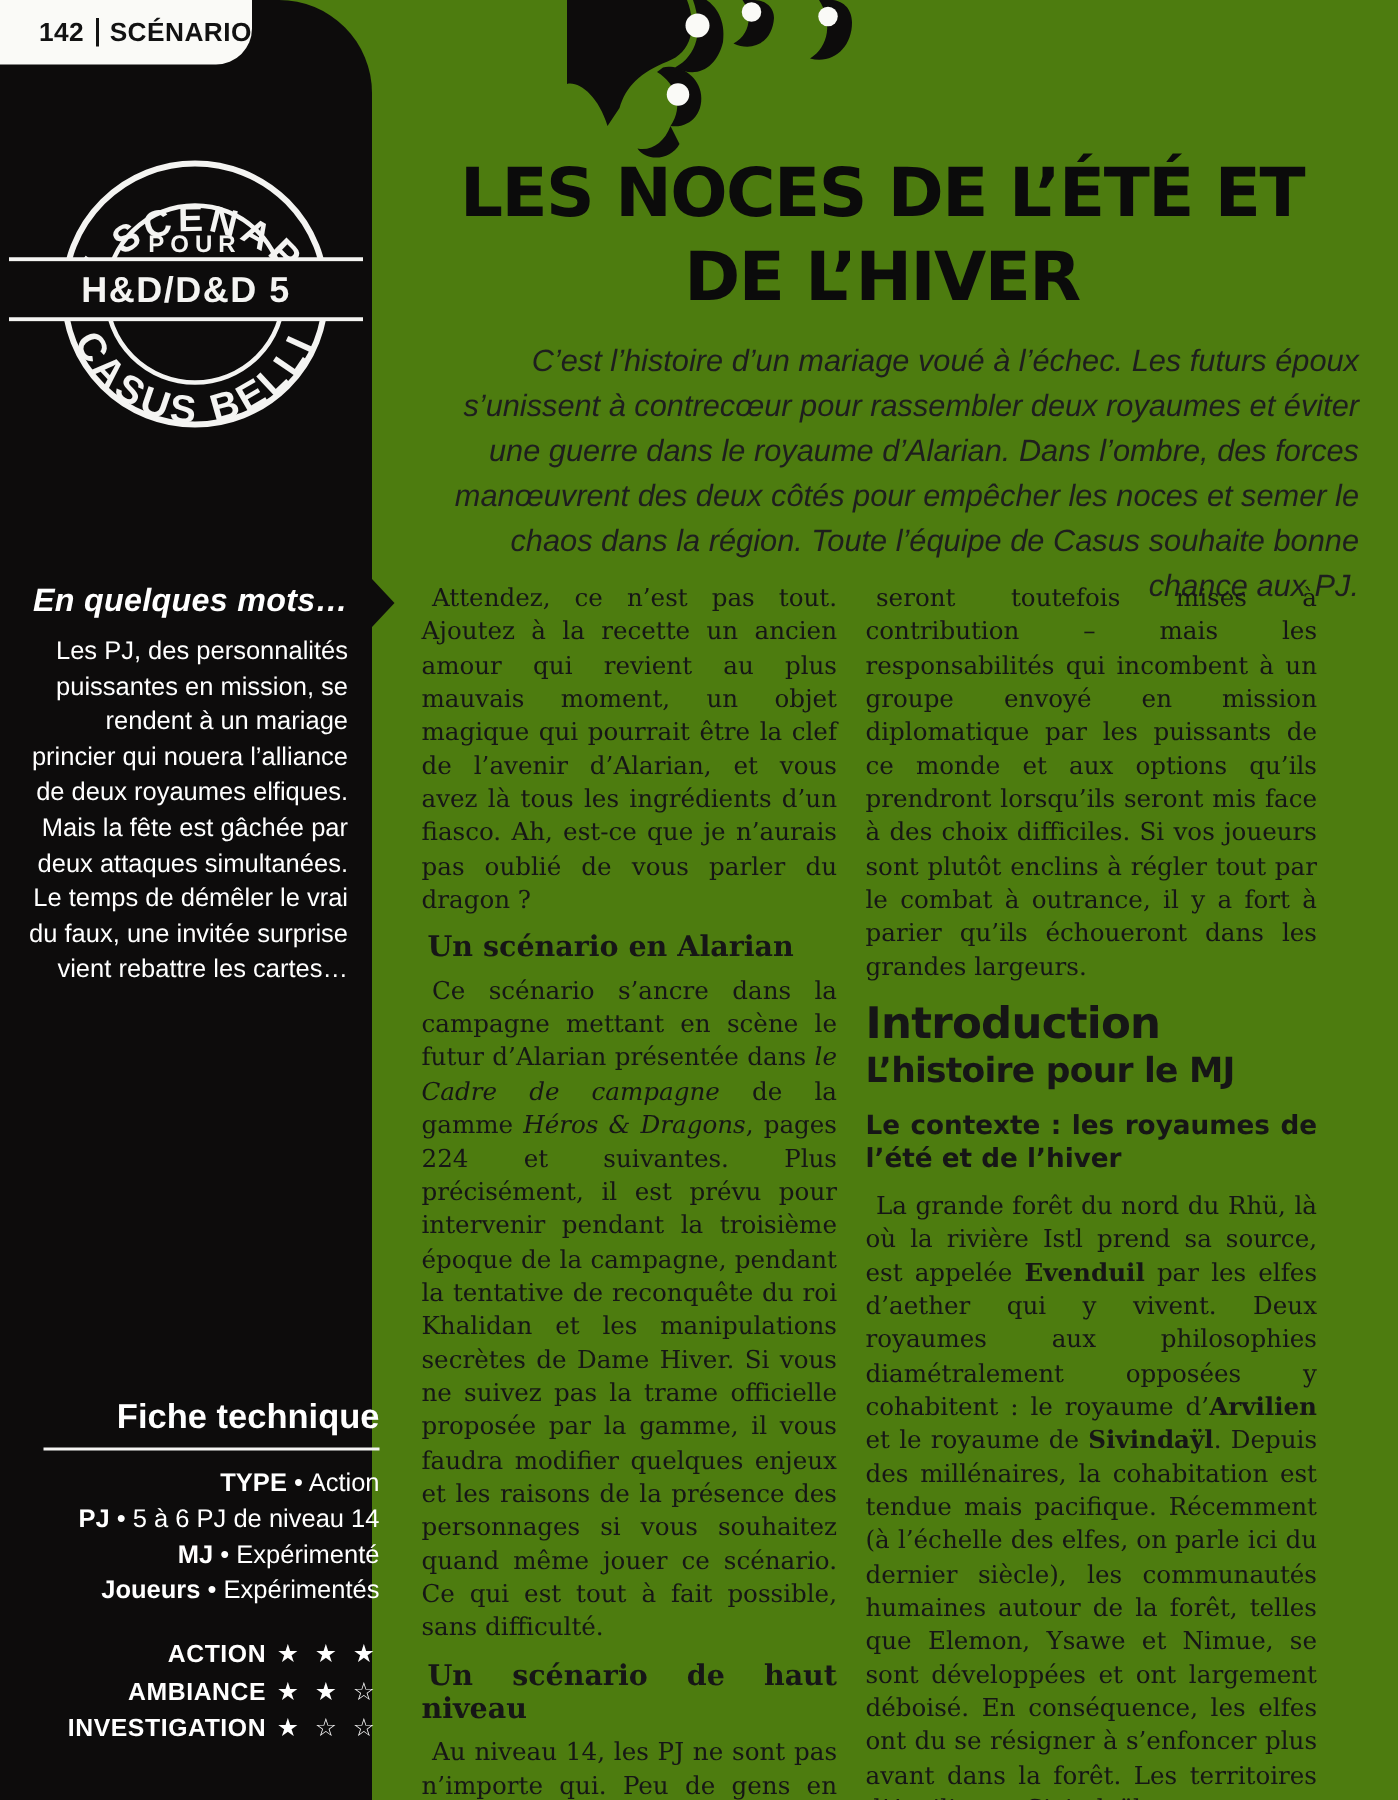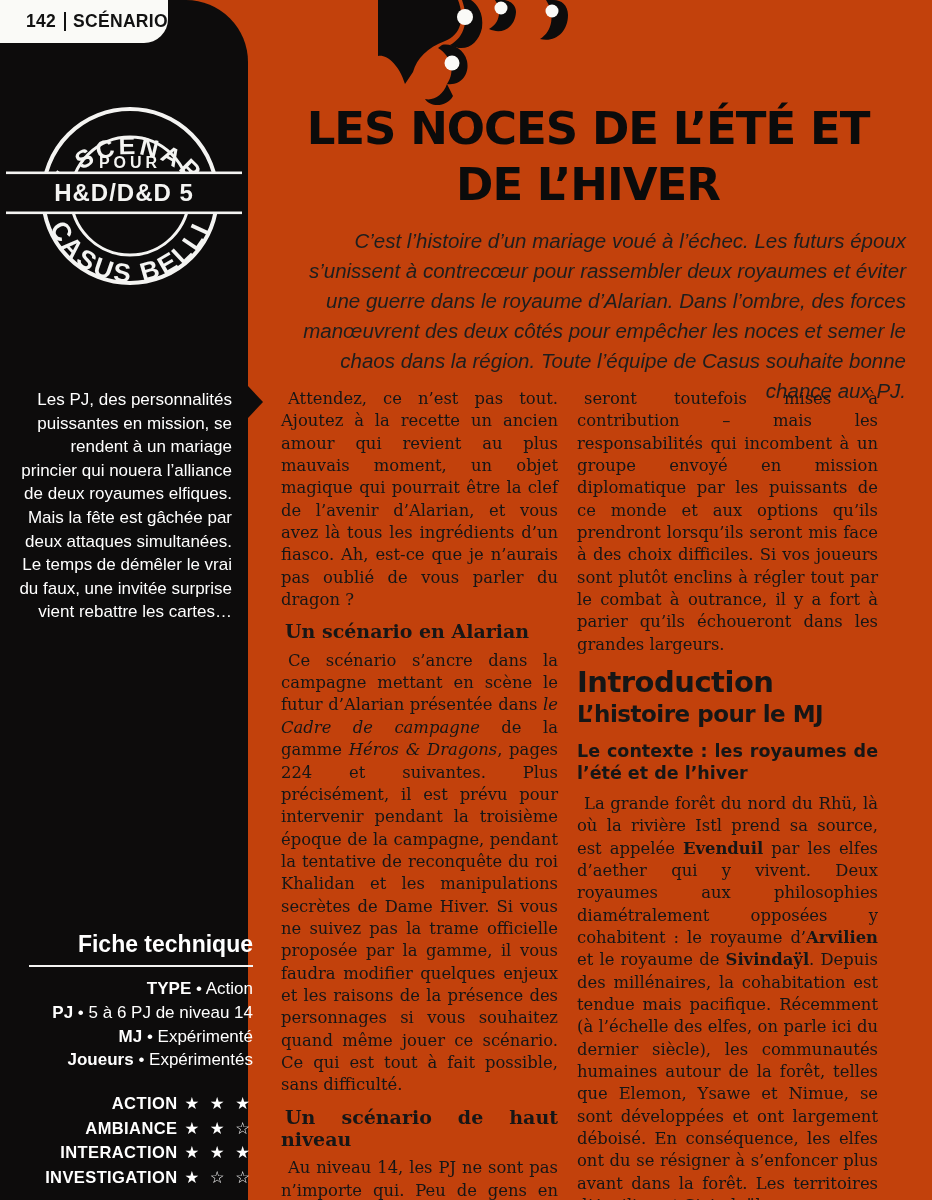--- a/index.html
+++ b/index.html
@@ -1,18 +1,18 @@
 <!DOCTYPE html>
 <html lang="fr"><head>
 <meta charset="utf-8">
 <style>
   html,body{margin:0;padding:0;background:#e8e8e6;}
   .page{
     position:relative;width:932px;height:1200px;margin:0 auto;
-    background:#c2410c;overflow:hidden;
+    background:#4d7c0f;overflow:hidden;
     font-family:"DejaVu Serif",serif;color:#161616;
   }
   
   .sidebar{
     position:absolute;left:0;top:0;width:248px;height:1200px;
     background:#0d0c0c;border-top-right-radius:62px;
   }
   
   .header-box{
     position:absolute;left:0;top:0;width:168px;height:43px;
@@ -119,20 +119,21 @@
     <rect x="6" y="90" width="236" height="38" fill="#0d0c0c"></rect>
     <rect x="6" y="87.5" width="236" height="2.6" fill="#f4f4f2"></rect>
     <rect x="6" y="127.5" width="236" height="2.6" fill="#f4f4f2"></rect>
     <text x="124" y="117" text-anchor="middle" font-size="24" letter-spacing="1">H&amp;D/D&amp;D 5</text>
     <text font-size="26" letter-spacing="3">
       <textPath href="#arcBottom" startOffset="50%" text-anchor="middle">CASUS BELLI</textPath>
     </text>
   </svg>
 
   <div class="summary">
+    <h3>En quelques mots…</h3>
     <p>Les PJ, des personnalités puissantes en mission, se rendent à un mariage princier qui nouera l’alliance de deux royaumes elfiques. Mais la fête est gâchée par deux attaques simultanées. Le temps de démêler le vrai du faux, une invitée surprise vient rebattre les cartes…</p>
   </div>
   <div class="pointer"></div>
 
   <div class="fiche">
     <h3>Fiche technique</h3>
     <hr class="rule">
     <div class="row">
       <span class="lbl">TYPE</span>
       <span>•</span>
@@ -154,23 +155,20 @@
       <span>Expérimentés</span>
     </div>
     <div class="ratings">
       <div class="rating-row">
         <span>ACTION</span><span class="stars">★ ★ ★</span>
       </div>
       <div class="rating-row">
         <span>AMBIANCE</span><span class="stars">★ ★ ☆</span>
       </div>
       <div class="rating-row">
-        <span>INTERACTION</span><span class="stars">★ ★ ★</span>
-      </div>
-      <div class="rating-row">
         <span>INVESTIGATION</span><span class="stars">★ ☆ ☆</span>
       </div>
     </div>
   </div>
 
   <div class="title">
     <div>LES NOCES DE L’ÉTÉ ET</div>
     <div>DE L’HIVER</div>
   </div>
 

